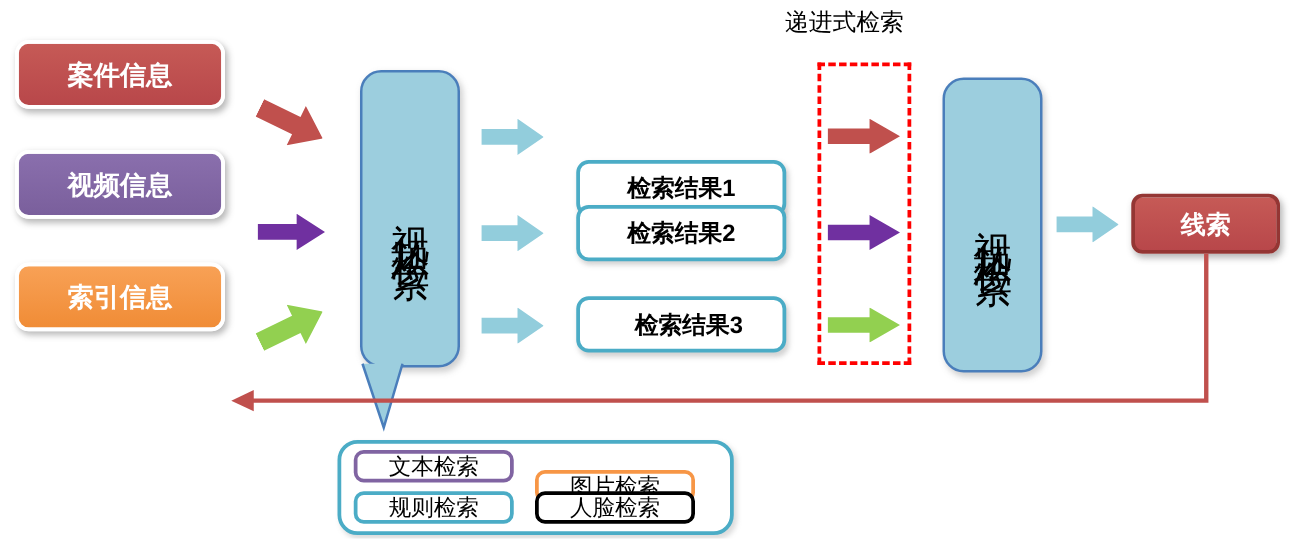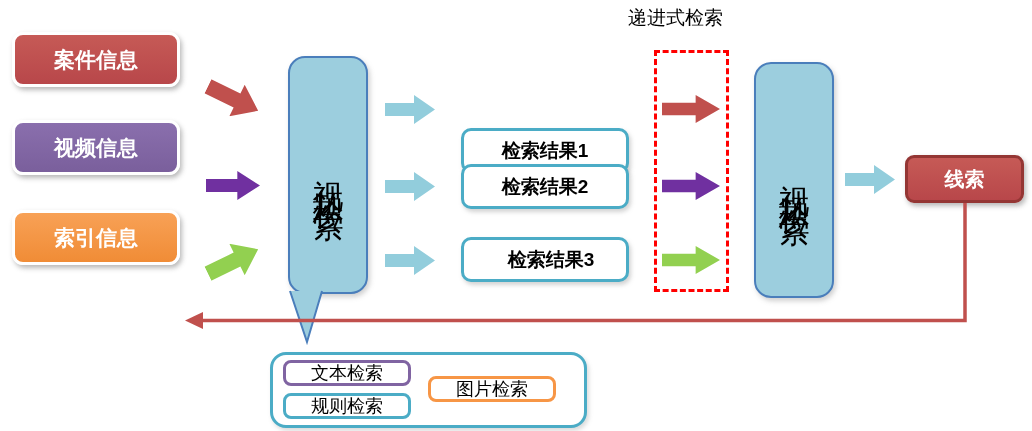--- a/index.html
+++ b/index.html
@@ -146,20 +146,23 @@
   <div id="methods-box">
     <div class="method m-purple" style="left:10px;top:5px;">
       <span>文本检索</span>
     </div>
     <div class="method m-orange" style="left:155px;top:5px;">
       <span>图片检索</span>
     </div>
     <div class="method m-teal" style="left:10px;top:38px;">
       <span>规则检索</span>
     </div>
+    <div class="method m-black" style="left:155px;top:38px;">
+      <span>人脸检索</span>
+    </div>
   </div>
 
   <svg id="overlay" width="1032" height="431" viewBox="0 0 1032 431">
     <path d="M290,291 L307,342 L322,291" fill="#9ccede" stroke="#4a7ebb" stroke-width="2"></path>
     <polyline points="965,203 965,320.5 201,320.5" fill="none" stroke="#c0504d" stroke-width="3.5"></polyline>
     <polygon points="185,320.5 203,312 203,329" fill="#c0504d"></polygon>
   </svg>
 
 </div>
 

